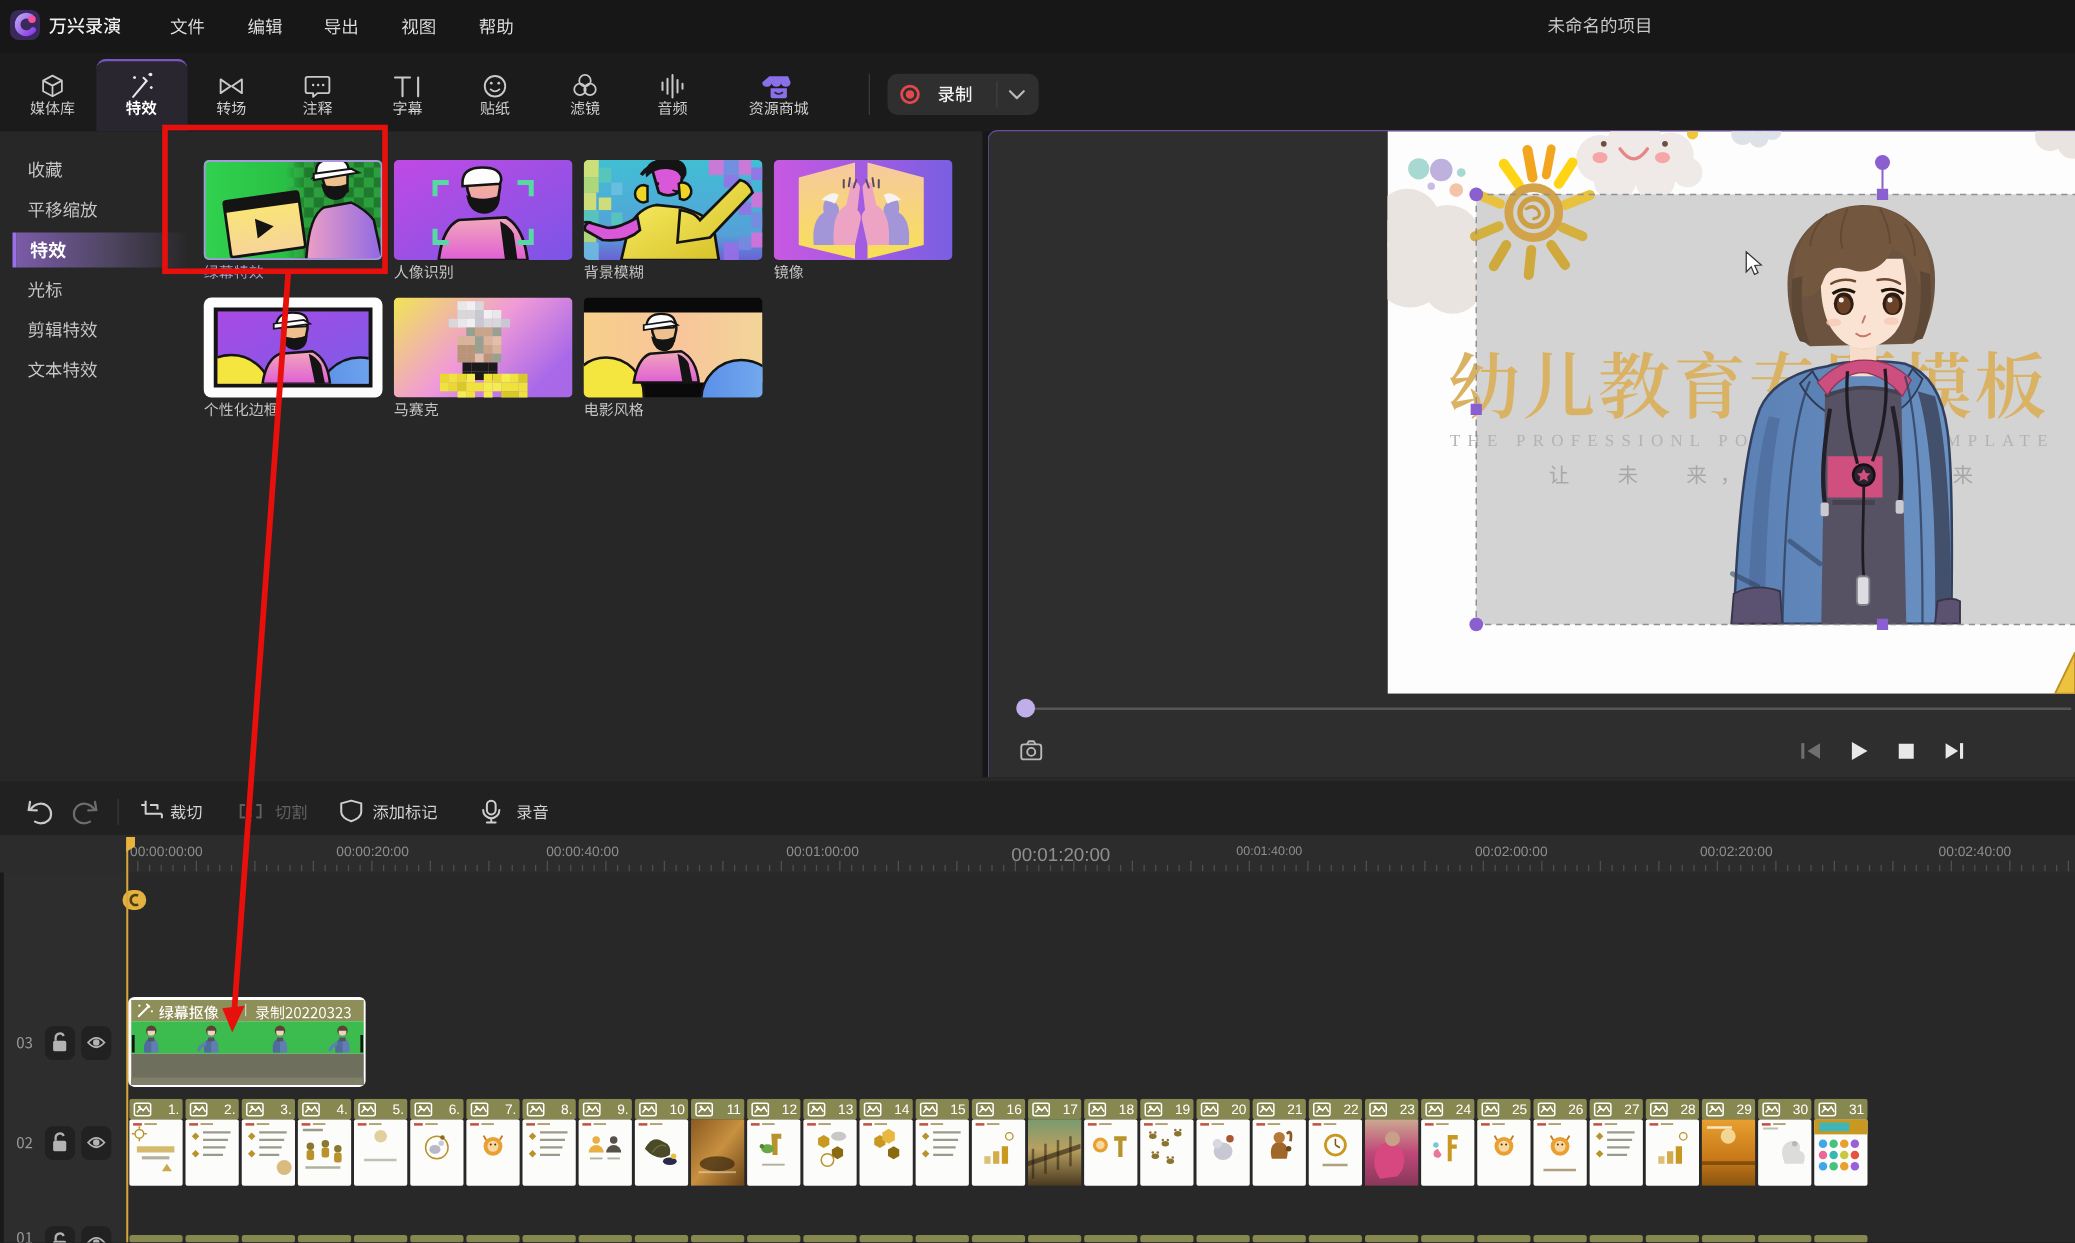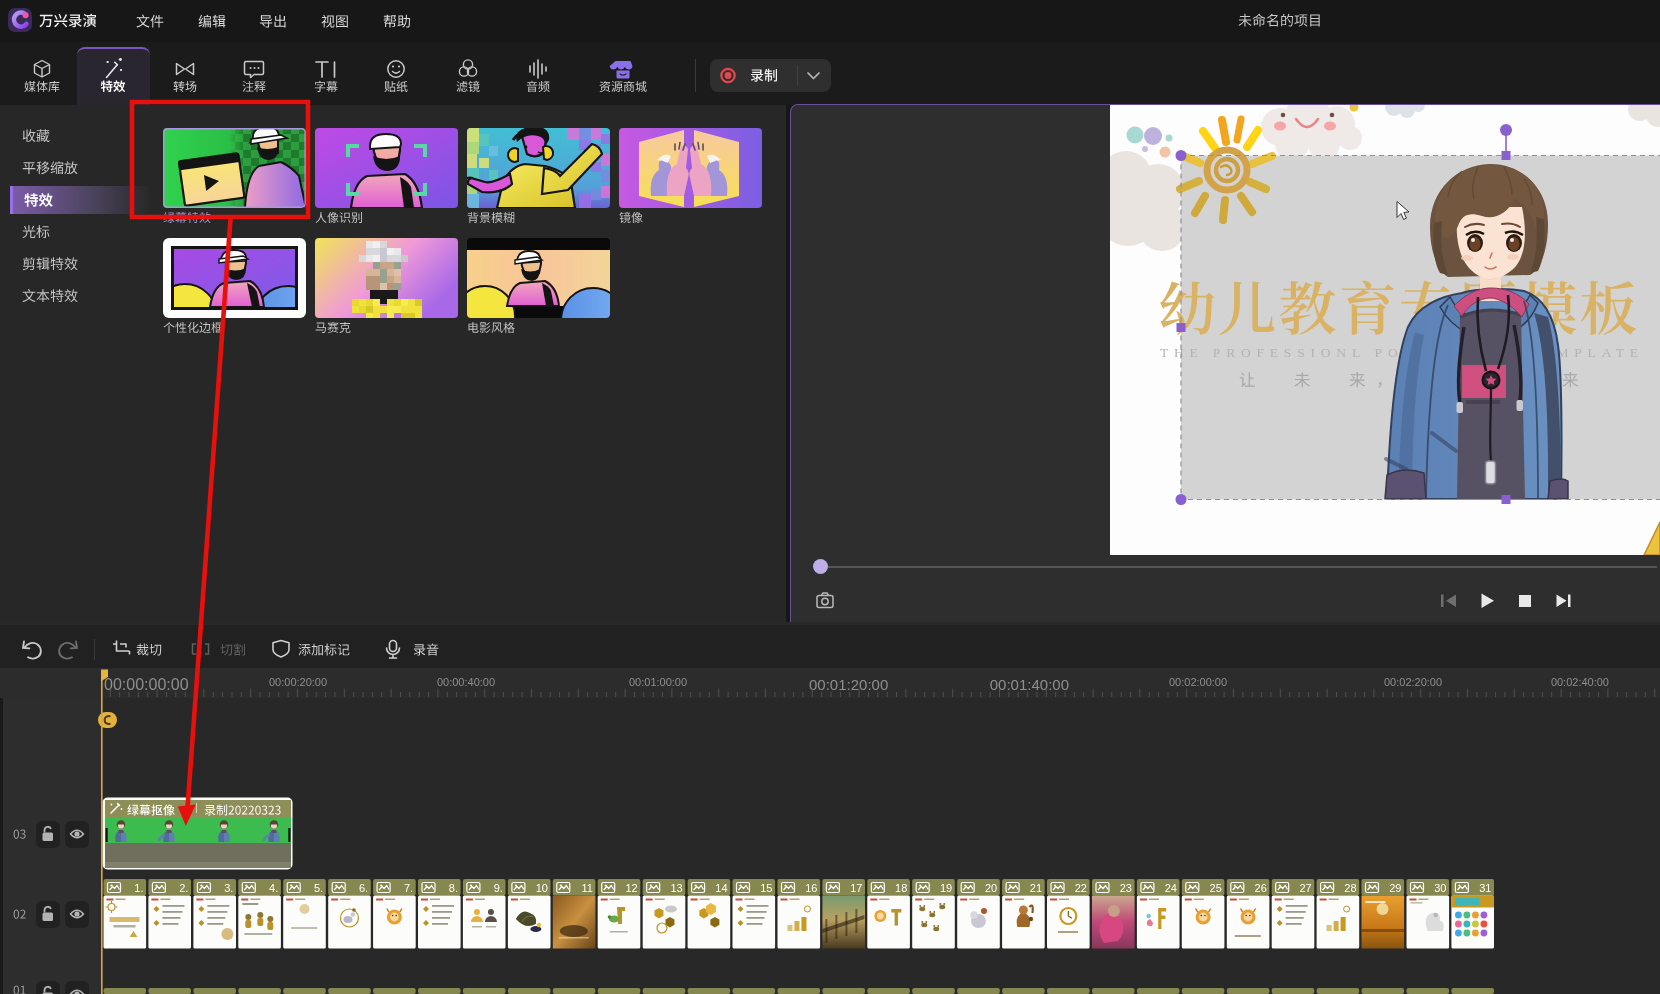--- a/index.html
+++ b/index.html
@@ -20,28 +20,28 @@
     <div class="abs" style="left:710px;top:59px;width:121px;height:33px;background:#2f2f2f;border-radius:8px"></div>
     <div class="abs" style="left:797px;top:65px;width:1px;height:21px;background:#414141"></div>
     <div class="abs" style="left:35.5px;top:820.5px;width:24px;height:27px;background:#212121;border-radius:6px"></div>
     <div class="abs" style="left:65px;top:820.5px;width:24px;height:27px;background:#212121;border-radius:6px"></div>
     <div class="abs" style="left:35.5px;top:900.5px;width:24px;height:27px;background:#212121;border-radius:6px"></div>
     <div class="abs" style="left:65px;top:900.5px;width:24px;height:27px;background:#212121;border-radius:6px"></div>
     <div class="abs" style="left:35.5px;top:980.5px;width:24px;height:27px;background:#212121;border-radius:6px"></div>
     <div class="abs" style="left:65px;top:980.5px;width:24px;height:27px;background:#212121;border-radius:6px"></div>
     <div class="abs" style="left:820px;top:565.5px;width:837px;height:2px;background:#575757"></div>
     <div class="abs" style="left:812.5px;top:559px;width:15px;height:15px;border-radius:50%;background:#c0aee8"></div>
-    <div class="abs" style="left:104px;top:676px;width:200px;font-size:16px;color:#8f8f8f">00:00:00:00</div>
+    <div class="abs" style="left:104px;top:676px;width:200px;font-size:11px;color:#8f8f8f">00:00:00:00</div>
     <div class="abs" style="left:269px;top:676px;width:80px;text-align:left;font-size:11px;color:#8f8f8f">00:00:20:00</div>
     <div class="abs" style="left:426px;top:676px;width:80px;text-align:center;font-size:11px;color:#8f8f8f">00:00:40:00</div>
     <div class="abs" style="left:629px;top:676px;width:80px;text-align:left;font-size:11px;color:#8f8f8f">00:01:00:00</div>
     <div class="abs" style="left:809px;top:676px;width:80px;font-size:15px;color:#8f8f8f">00:01:20:00</div>
-    <div class="abs" style="left:989px;top:676px;width:80px;text-align:right;font-size:15px;color:#8f8f8f">00:01:40:00</div>
-    <div class="abs" style="left:1169px;top:676px;width:80px;text-align:left;font-size:11px;color:#8f8f8f">00:02:00:00</div>
-    <div class="abs" style="left:1384px;top:676px;width:80px;text-align:left;font-size:11px;color:#8f8f8f">00:02:20:00</div>
+    <div class="abs" style="left:989px;top:676px;width:80px;text-align:left;font-size:10px;color:#8f8f8f">00:01:40:00</div>
+    <div class="abs" style="left:1169px;top:676px;width:80px;text-align:center;font-size:11px;color:#8f8f8f">00:02:00:00</div>
+    <div class="abs" style="left:1349px;top:676px;width:80px;text-align:center;font-size:11px;color:#8f8f8f">00:02:20:00</div>
     <div class="abs" style="left:1529px;top:676px;width:80px;text-align:right;font-size:11px;color:#8f8f8f">00:02:40:00</div>
     <div class="abs" style="left:98px;top:712px;width:19px;height:16px;border-radius:8px;background:#e3b23e"></div>
     <svg class="abs" style="left:155px;top:110px" width="635" height="235" viewBox="0 0 635 235">
       <defs>
 <linearGradient id="g1" x1="0" y1="0" x2="1" y2="0">
           <stop offset="0" stop-color="#31d24f"></stop>
           <stop offset="1" stop-color="#1fa93a"></stop>
         </linearGradient>
 <pattern id="chk" width="16" height="16" patternUnits="userSpaceOnUse">
 <rect width="16" height="16" fill="#2d9e3d"></rect>

